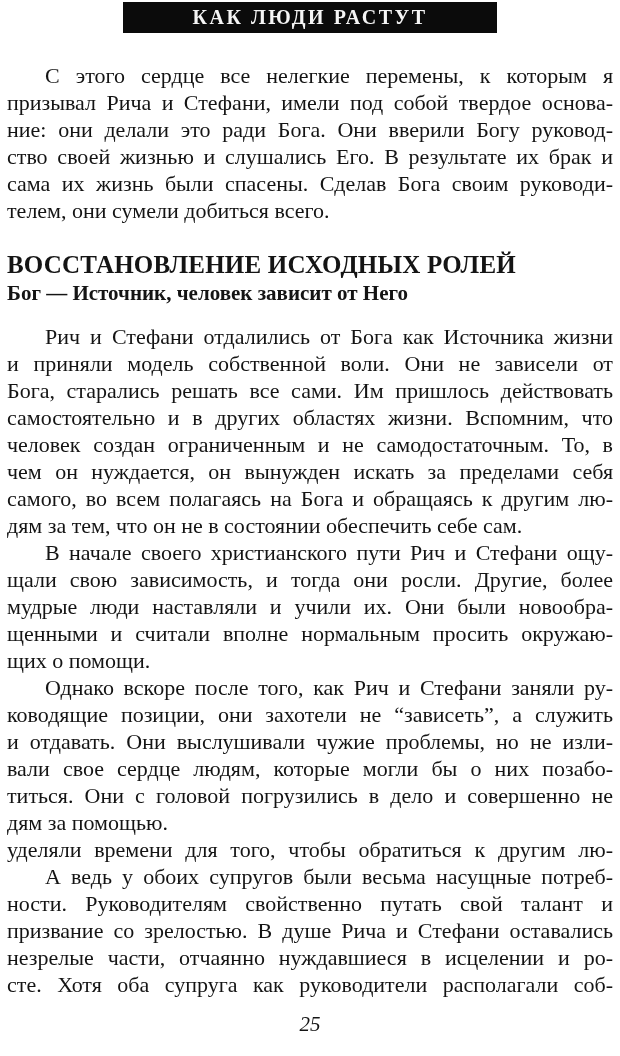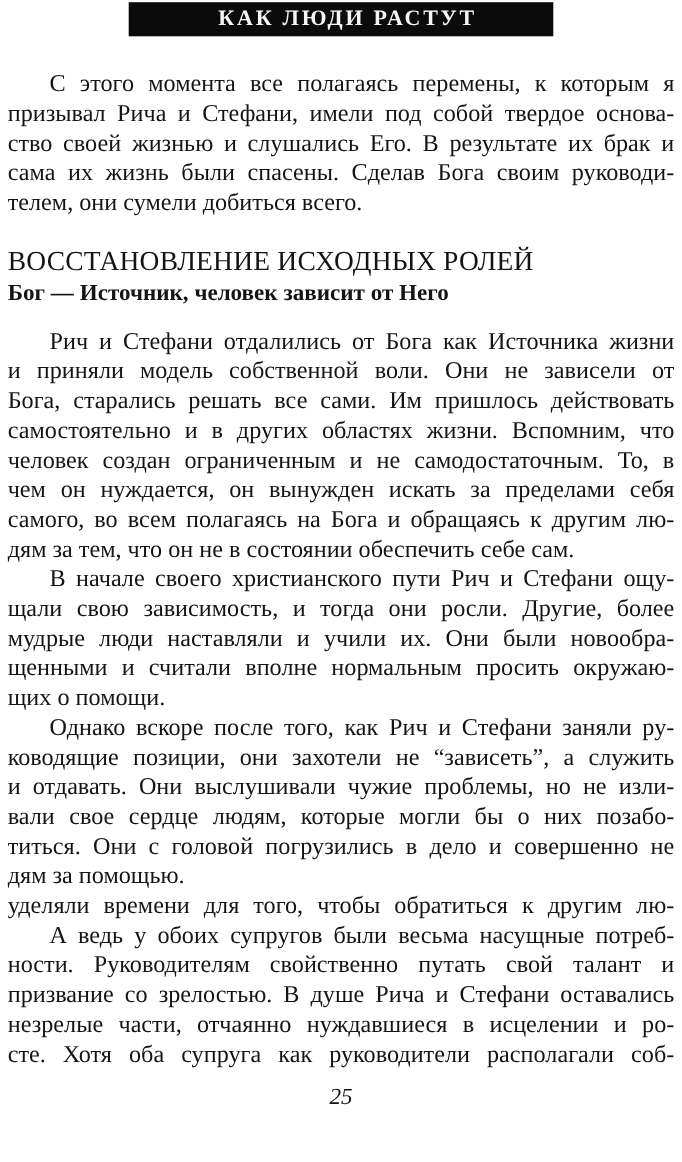--- a/index.html
+++ b/index.html
@@ -23,36 +23,35 @@
     height: 31px;
     margin: 0 auto;
     background: #0b0b0b;
     color: #f5f5f5;
     display: flex;
     align-items: center;
     justify-content: center;
     font-weight: bold;
     font-size: 20px;
     letter-spacing: 2.5px;
-    padding-left: 12px;
   }
   .content {
     margin-top: 29px;
     font-size: 22px;
     line-height: 27px;
   }
   .tline {
     text-align: justify;
     text-align-last: justify;
     white-space: normal;
   }
   .tline.first { text-indent: 38px; }
   .tline.para-end { text-align-last: left; }
   .heading {
-    font-weight: normal;
+    font-weight: bold;
     font-size: 25px;
     line-height: 30px;
     margin-top: 26px;
     letter-spacing: 0.2px;
   }
   .subheading {
     font-weight: bold;
     font-size: 21px;
     line-height: 27px;
     margin-bottom: 16px;
@@ -66,22 +65,23 @@
 </style>
 </head>
 <body>
 
 <div class="page">
   <div class="running-head">
     <span>КАК ЛЮДИ РАСТУТ</span>
   </div>
 
   <div class="content">
-      <div class="tline first">С этого момента все полагаясь перемены, к которым я</div>
+      <div class="tline first">С этого сердце все нелегкие перемены, к которым я</div>
       <div class="tline">призывал Рича и Стефани, имели под собой твердое основа-</div>
+      <div class="tline">ние: они делали это ради Бога. Они вверили Богу руковод-</div>
       <div class="tline">ство своей жизнью и слушались Его. В результате их брак и</div>
       <div class="tline">сама их жизнь были спасены. Сделав Бога своим руководи-</div>
       <div class="tline para-end">телем, они сумели добиться всего.</div>
       <div class="heading">ВОССТАНОВЛЕНИЕ ИСХОДНЫХ РОЛЕЙ</div>
       <div class="subheading">Бог — Источник, человек зависит от Него</div>
       <div class="tline first">Рич и Стефани отдалились от Бога как Источника жизни</div>
       <div class="tline">и приняли модель собственной воли. Они не зависели от</div>
       <div class="tline">Бога, старались решать все сами. Им пришлось действовать</div>
       <div class="tline">самостоятельно и в других областях жизни. Вспомним, что</div>
       <div class="tline">человек создан ограниченным и не самодостаточным. То, в</div>

